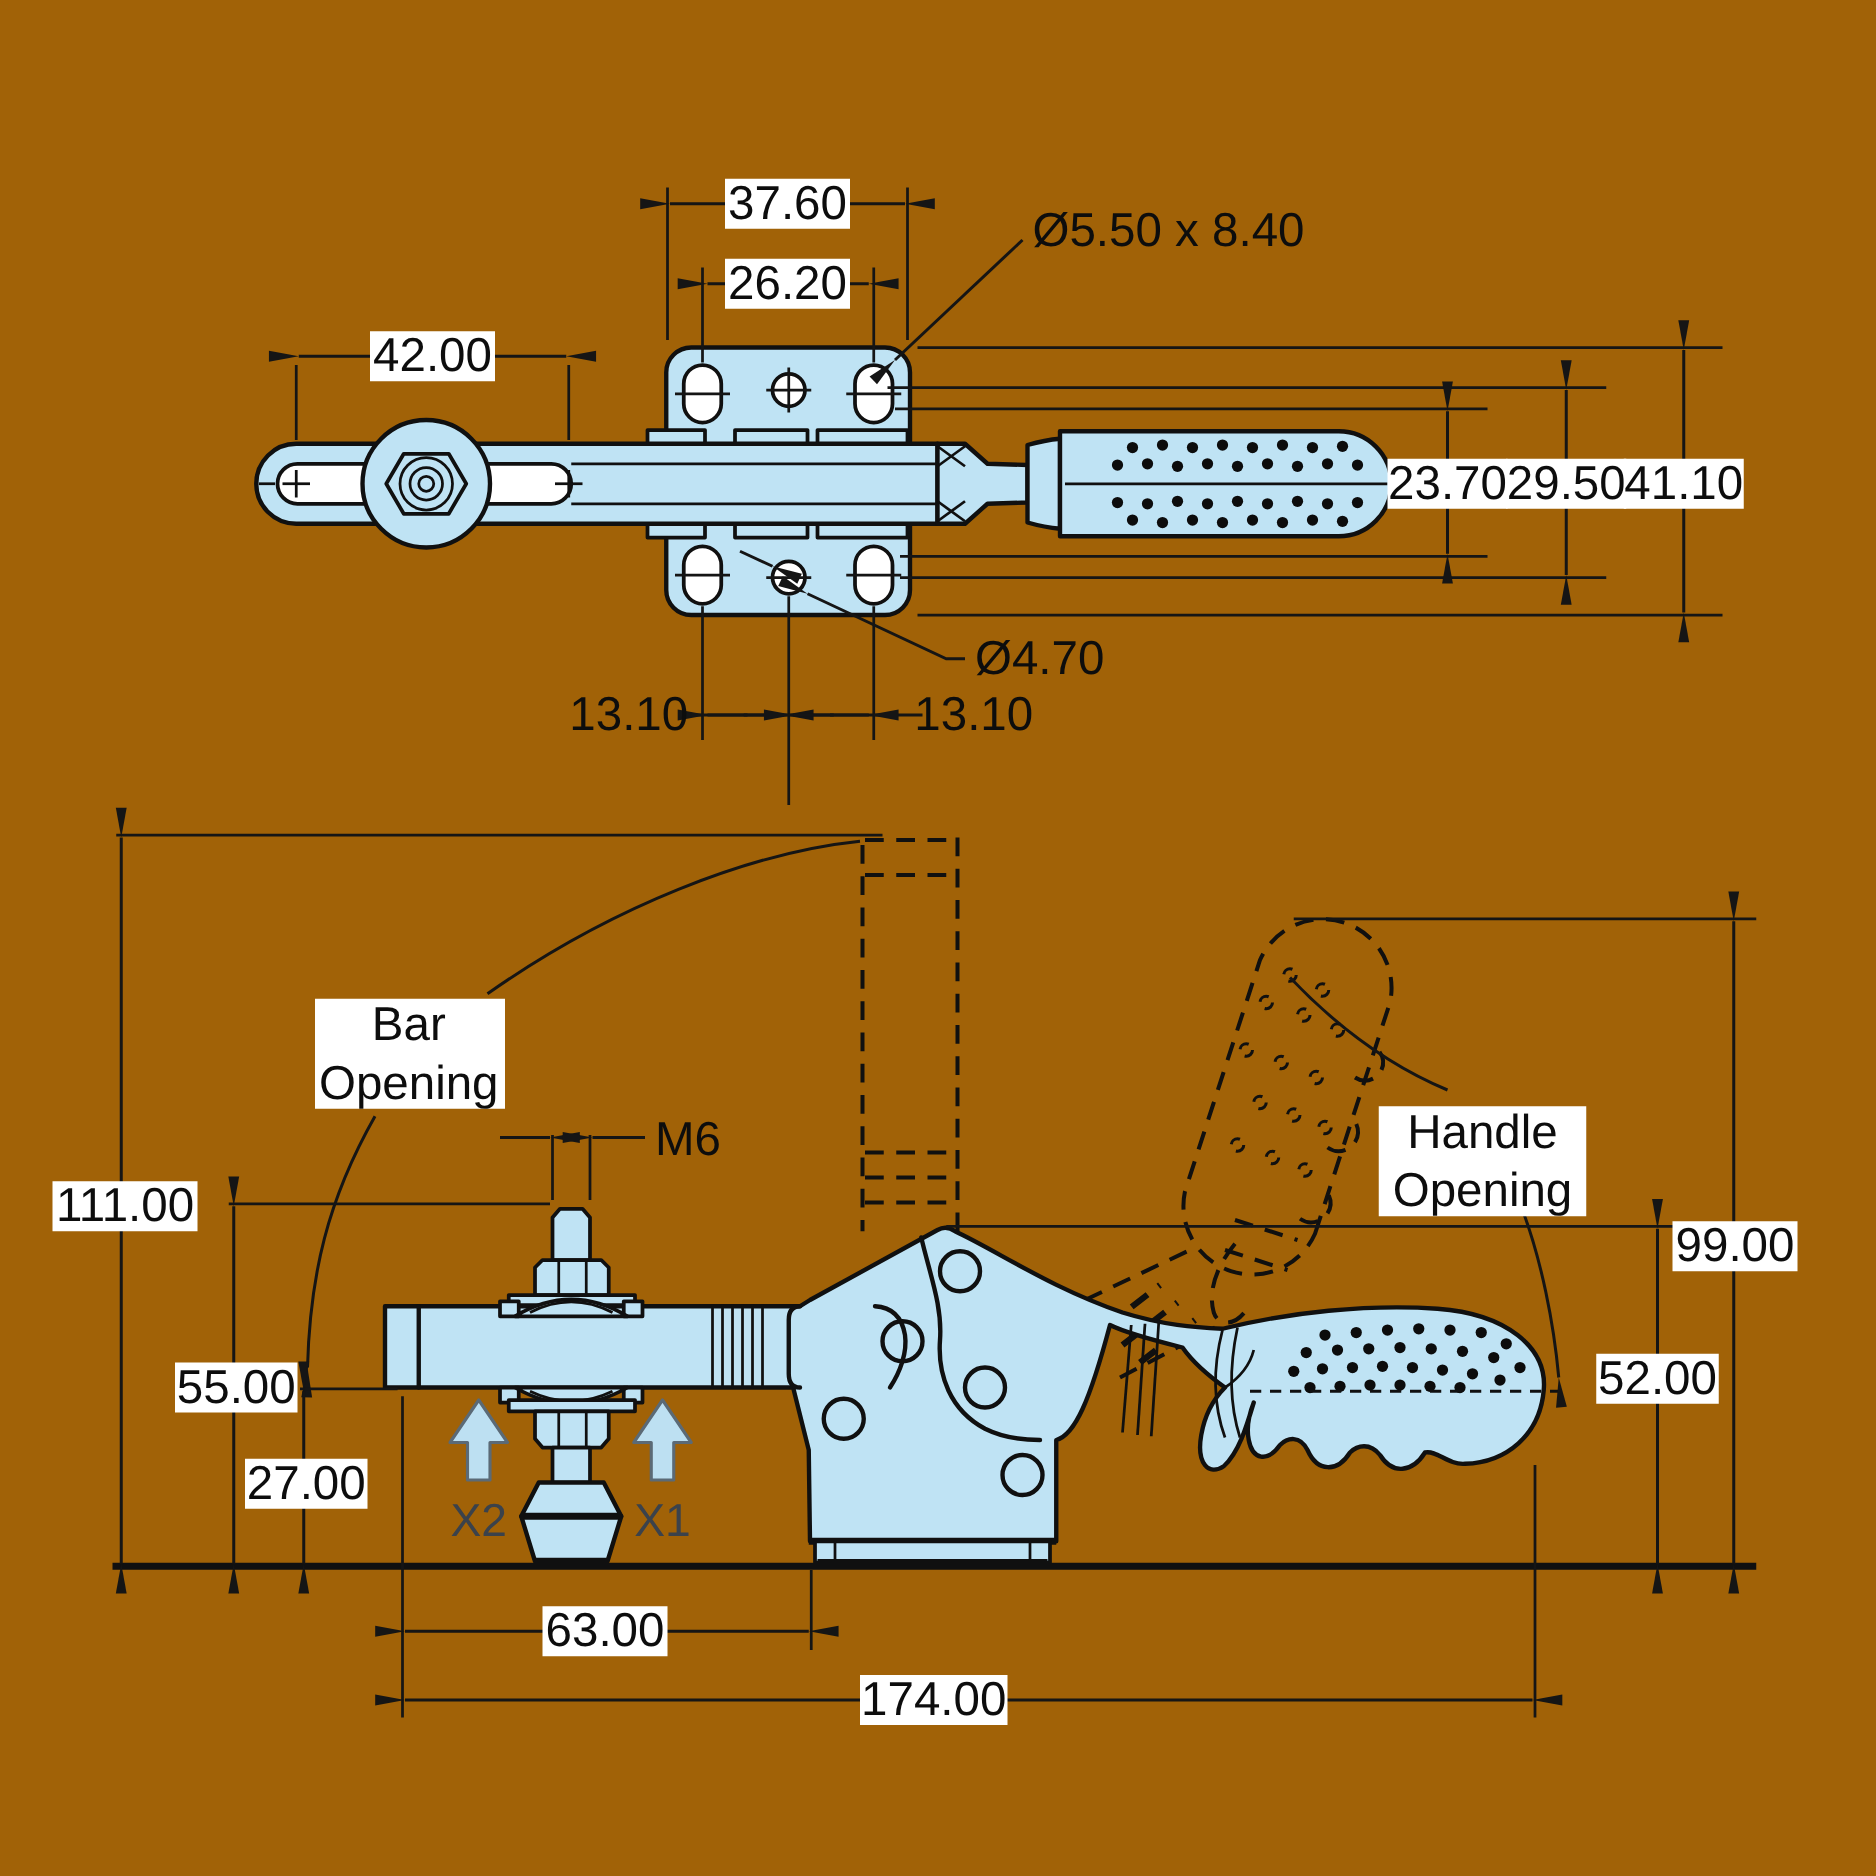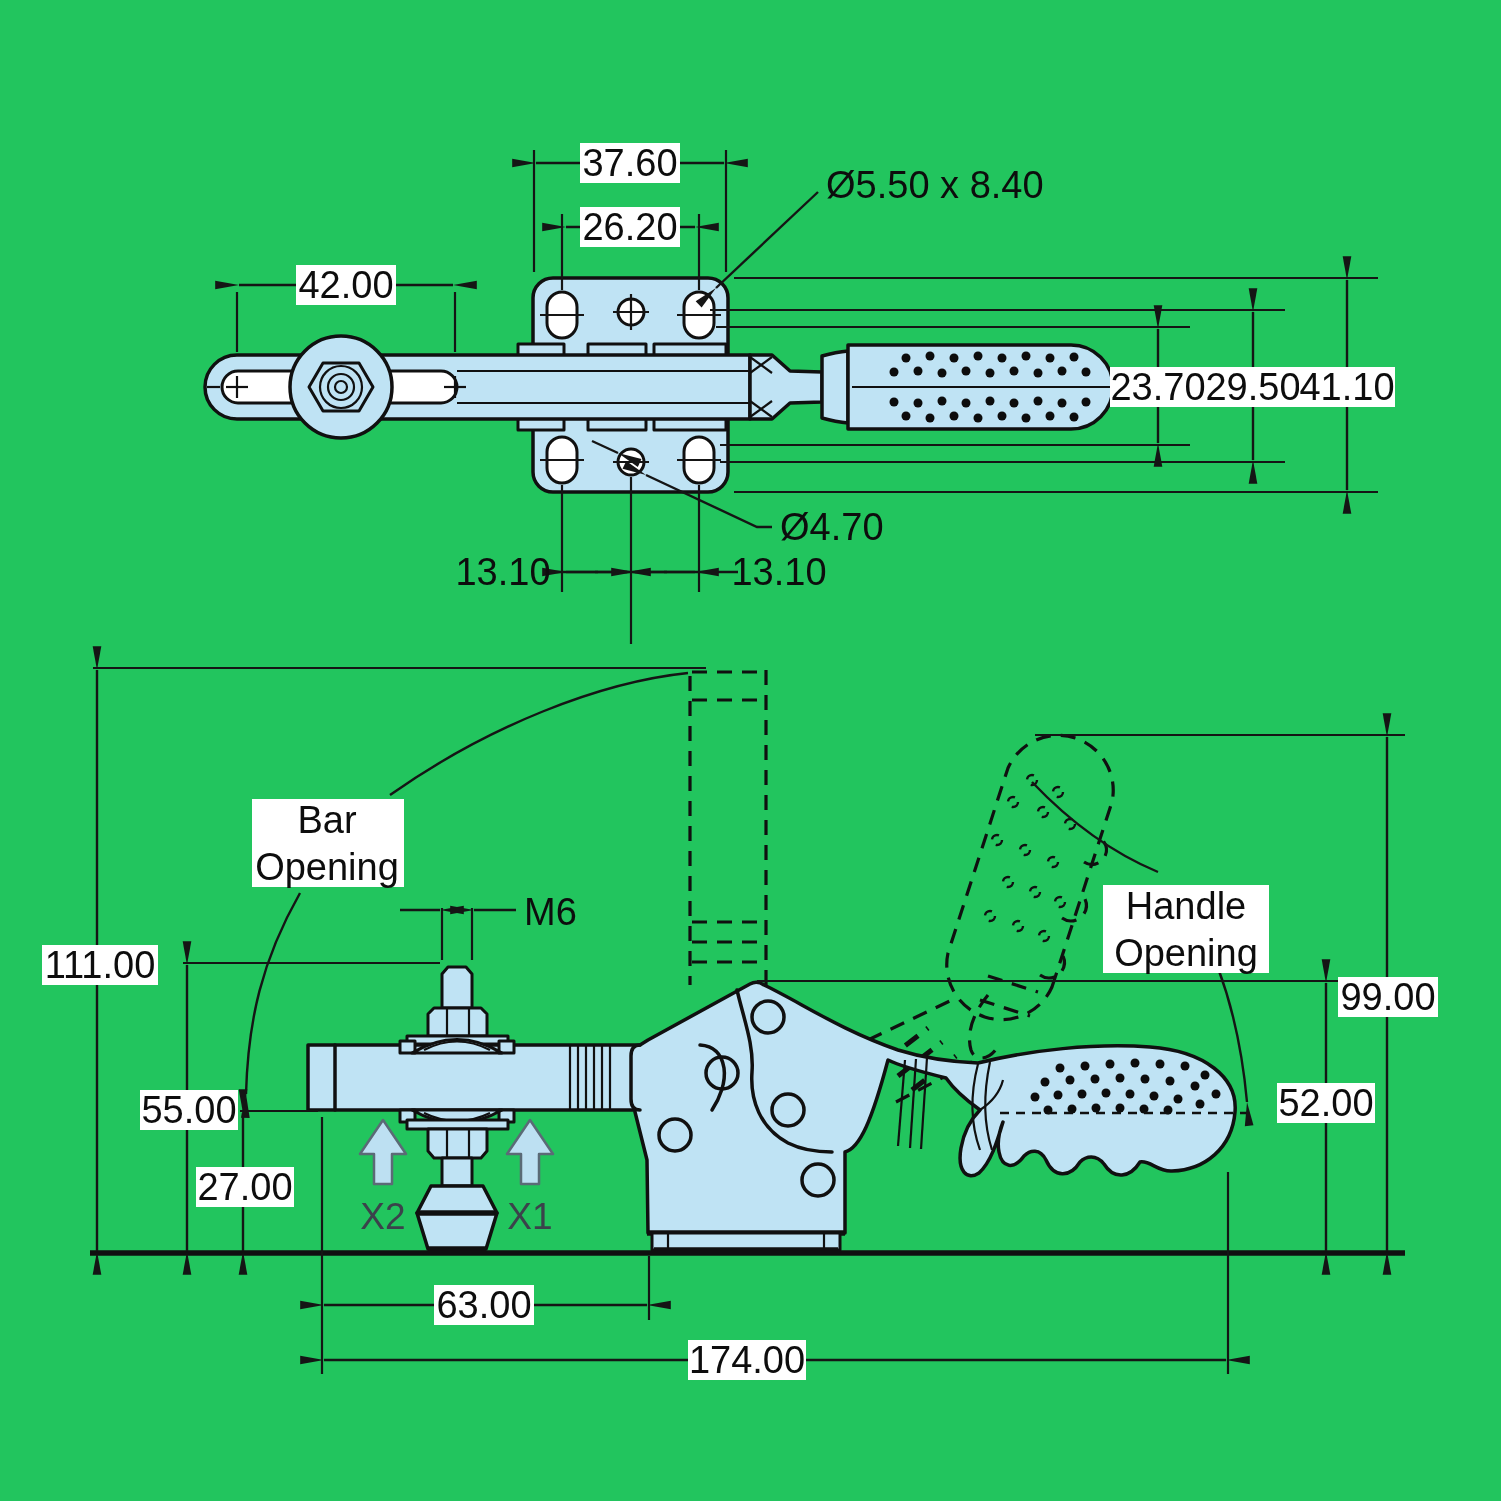--- a/index.html
+++ b/index.html
@@ -1,16 +1,16 @@
 <!DOCTYPE html>
 <html><head>
 <meta charset="utf-8">
 <style>
   html,body{margin:0;padding:0;background:#fff;}
-  .stage{width:1501px;height:1501px;position:relative;background:#22c55e;}
+  .stage{width:1501px;height:1501px;position:relative;background:#a16207;}
   svg{display:block;}
   .part{fill:#bfe3f4;stroke:#101010;stroke-width:3.5;stroke-linejoin:round;}
   .partT{fill:#bfe3f4;stroke:#101010;stroke-width:3;stroke-linejoin:round;}
   .white{fill:#ffffff;stroke:#101010;stroke-width:3;}
   .ln{fill:none;stroke:#101010;stroke-width:3.5;stroke-linecap:round;}
   .lnT{fill:none;stroke:#101010;stroke-width:2.2;}
   .thick{fill:none;stroke:#101010;stroke-width:5.5;}
   .dim{fill:none;stroke:#151515;stroke-width:2.4;}
   .ext{fill:none;stroke:#151515;stroke-width:2.2;}
   .dash{fill:none;stroke:#101010;stroke-width:3.2;stroke-dasharray:15 10;}

